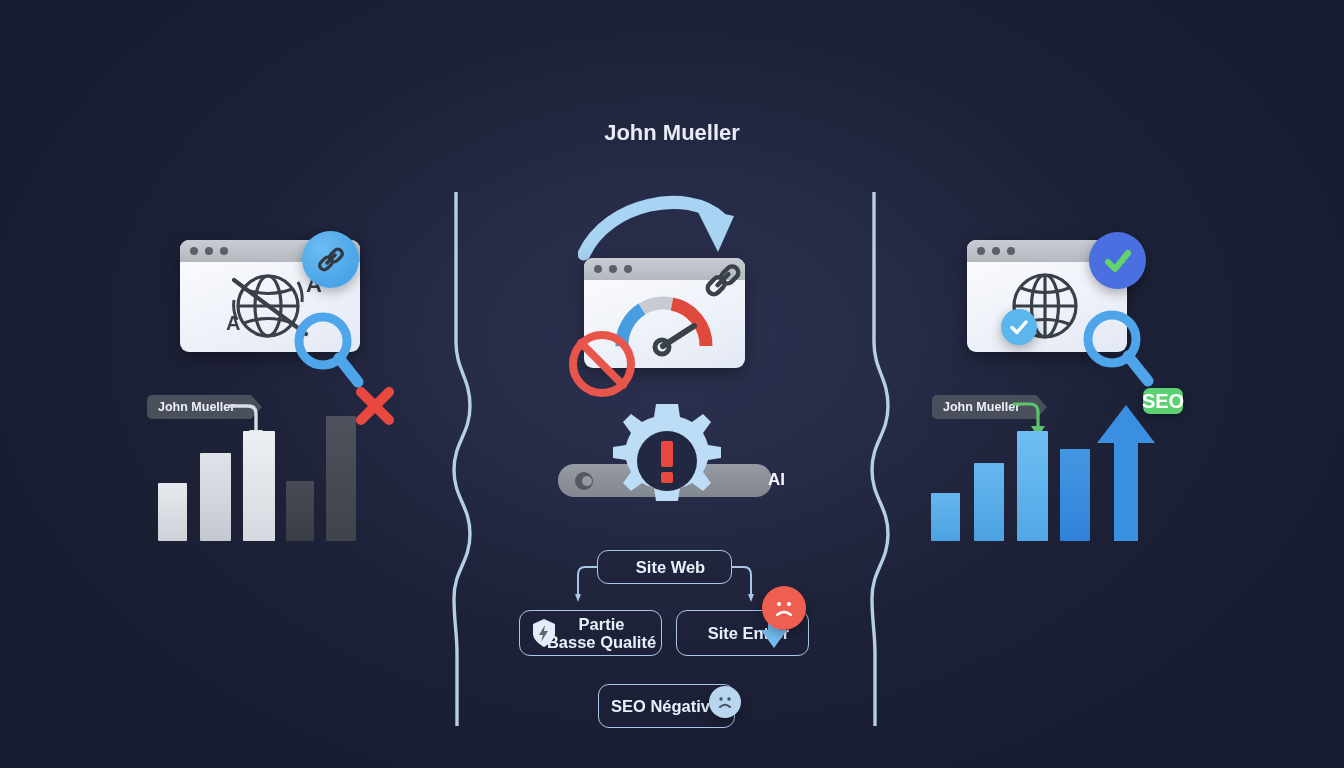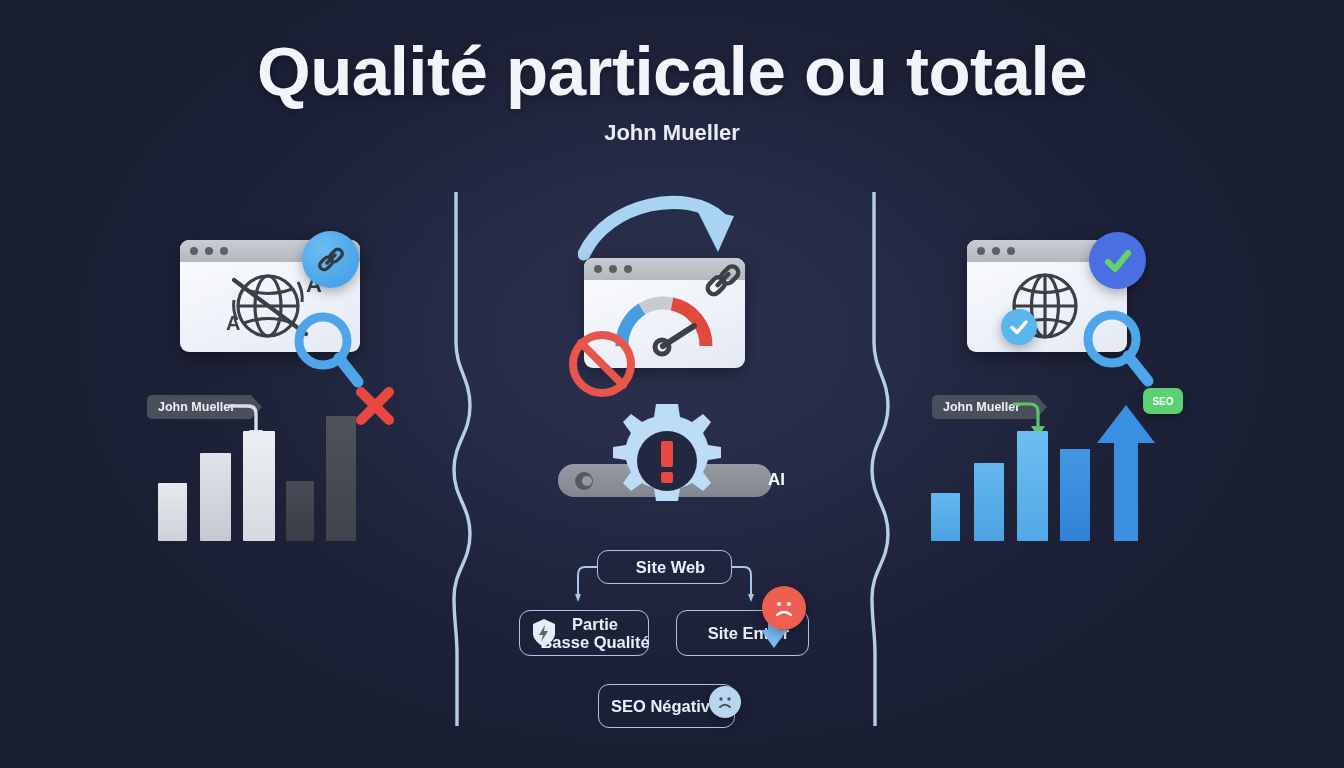--- a/index.html
+++ b/index.html
@@ -101,39 +101,38 @@
     white-space: nowrap;
     padding-left: 12px;
   }
   .flowbox.two-line { flex-direction: column; line-height: 1.12; }
 
   .seo-badge {
     position: absolute;
     background: #5cd172;
     border-radius: 7px;
     color: #ffffff;
-    font-size: 10px;
+    font-size: 20px;
     font-weight: 700;
     display: flex; align-items: center; justify-content: center;
     box-shadow: 0 3px 9px rgba(0,0,0,.3);
   }
 
   .ai-pill-text {
     position: absolute;
     color: #f4f6fa;
     font-size: 17px;
     font-weight: 600;
   }
 </style>
 </head>
 <body>
 
 <div id="stage">
 
-  <div class="title">Qualité particale ou totale</div>
   <div class="subtitle">John Mueller</div>
 
   <div class="divider" style="left:440px;">
     <svg width="36" height="534" viewBox="0 0 36 534">
       <path d="M16 0 L16 150 C16 178 30 186 30 214 C30 242 14 250 14 278
                C14 306 30 314 30 342 C30 370 14 378 14 406 C14 430 17 440 17 462 L17 534" fill="none" stroke="#c3dcf5" stroke-width="3.4" stroke-linecap="round" opacity="0.92"></path>
     </svg>
   </div>
   <div class="divider" style="left:856px;">
     <svg width="36" height="534" viewBox="0 0 36 534">
@@ -272,21 +271,21 @@
         <span>Site Web</span>
       </div>
 
       <svg width="260" height="62" viewBox="0 0 260 62" style="position:absolute;left:575px;top:550px;">
         <path d="M22 17 L10 17 Q3 17 3 25 L3 48" fill="none" stroke="#a9c6e8" stroke-width="2"></path>
         <path d="M0 44 L3 52 L6 44 Z" fill="#a9c6e8"></path>
         <path d="M157 17 L169 17 Q176 17 176 25 L176 48" fill="none" stroke="#a9c6e8" stroke-width="2"></path>
         <path d="M173 44 L176 52 L179 44 Z" fill="#a9c6e8"></path>
       </svg>
 
-      <div class="flowbox two-line" style="left:519px; top:610px; width:130px; height:46px; padding-left:22px;">
+      <div class="flowbox two-line" style="left:519px; top:610px; width:143px; height:46px; padding-left:22px;">
         <span>Partie</span>
         <span>Basse Qualité</span>
       </div>
       <svg width="26" height="30" viewBox="0 0 26 30" style="position:absolute;left:531px;top:618px;">
         <path d="M13 1 L24 6 V16 C24 23 13 29 13 29 C13 29 2 23 2 16 V6 Z" fill="#e5eef8"></path>
         <path d="M14 7 L8 17 h4 l-2 7 7 -11 h-4 z" fill="#5b6372"></path>
       </svg>
 
       <div class="flowbox" style="left:676px; top:610px; width:133px; height:46px;">
         <span>Site Entier</span>

